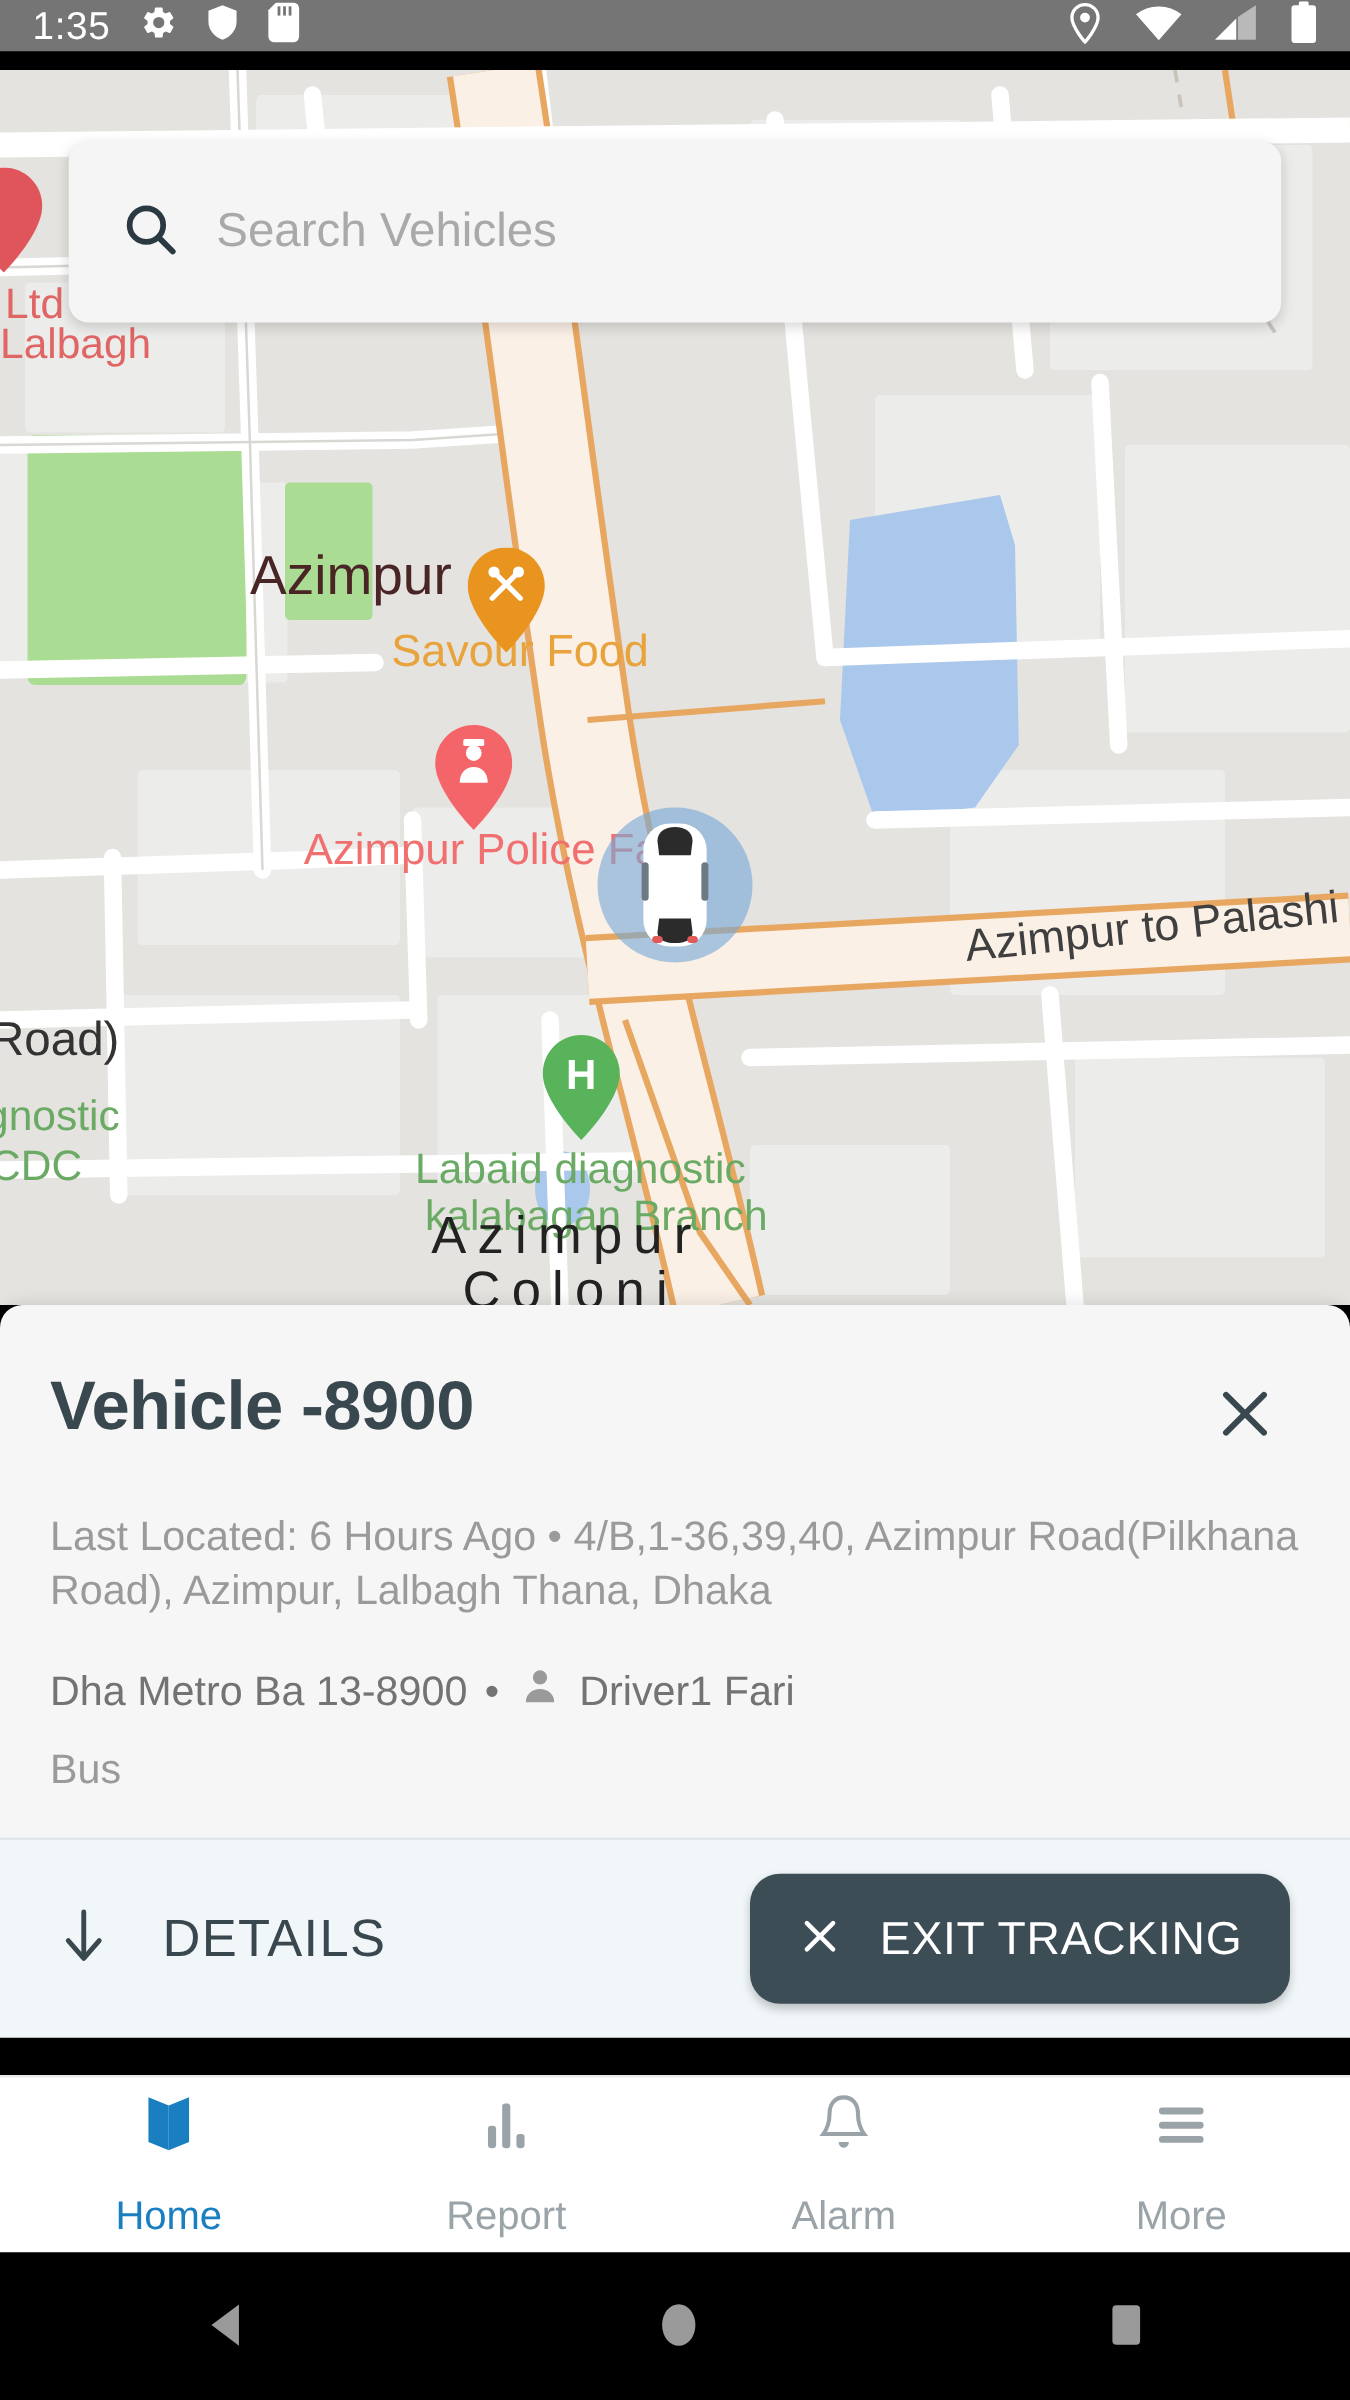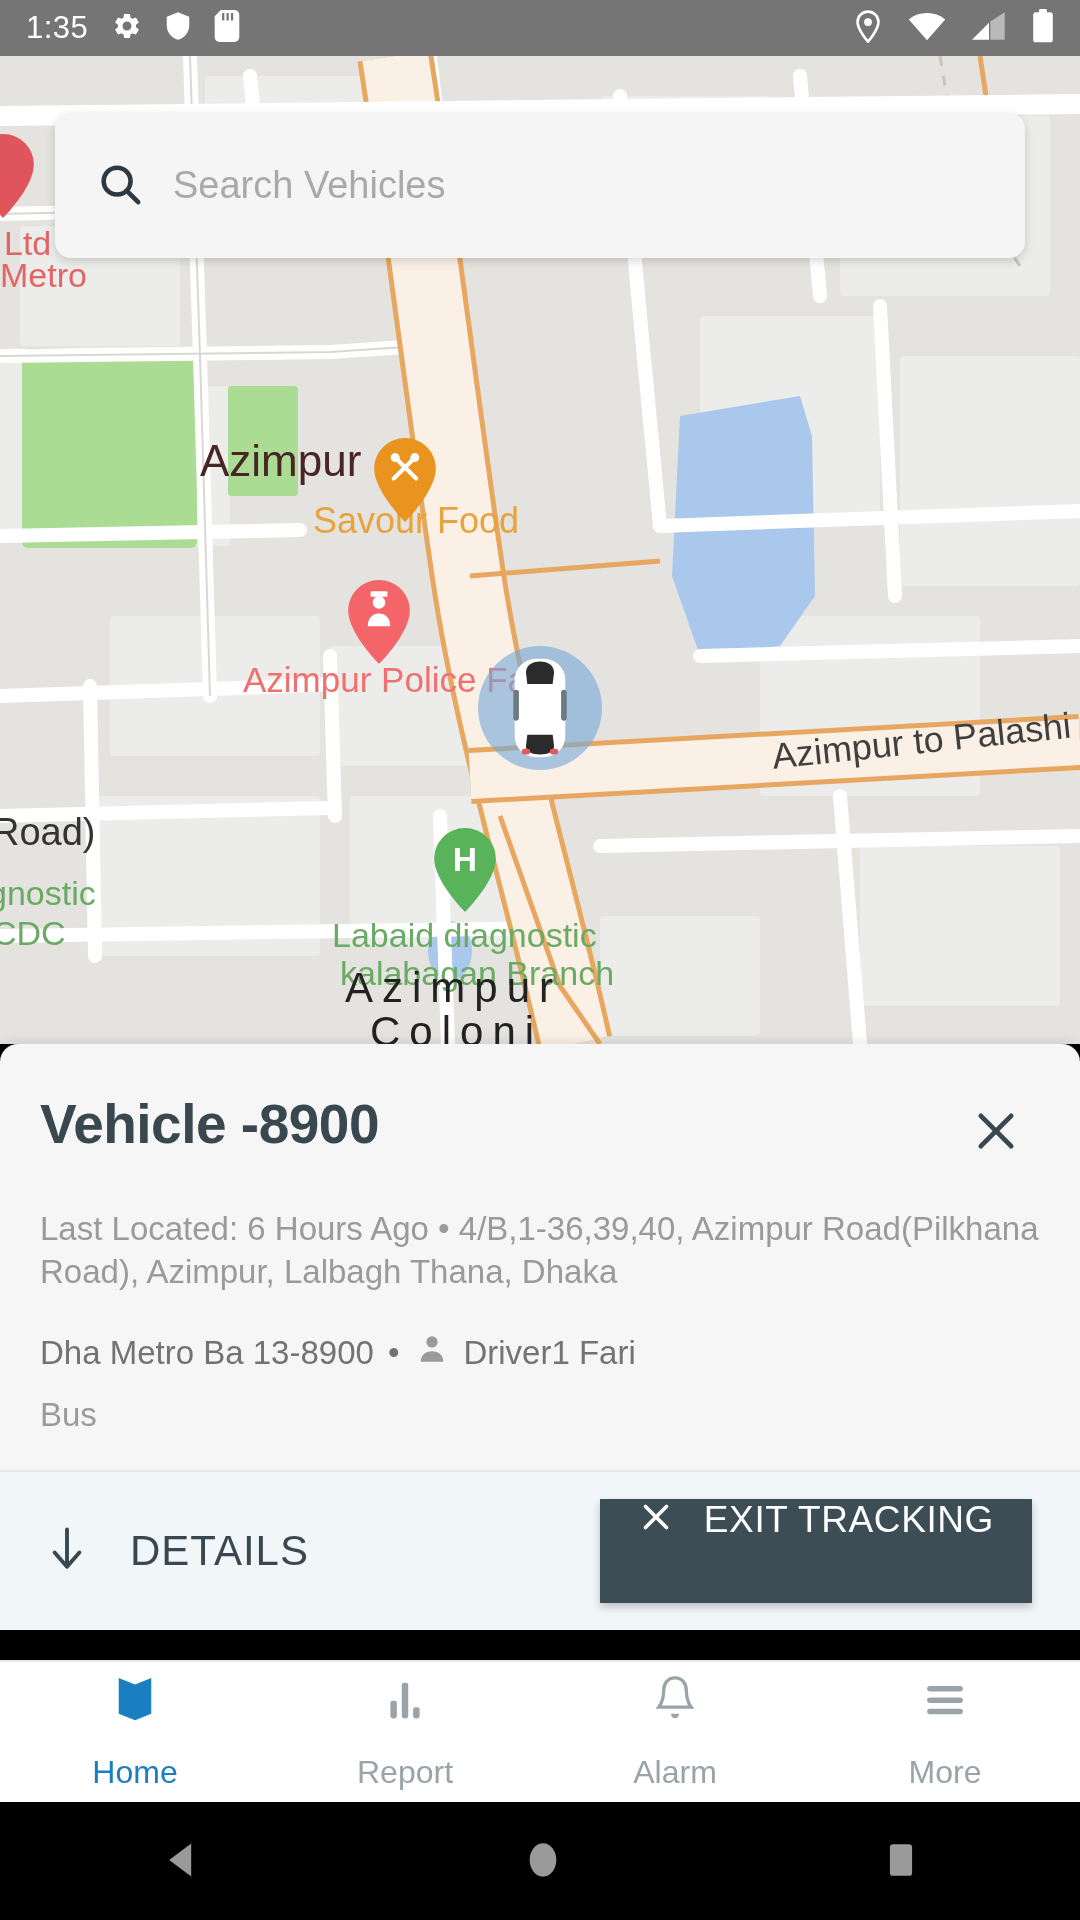--- a/index.html
+++ b/index.html
@@ -6,21 +6,21 @@
   html,body { width:1080px; height:1920px; }
   body {
     font-family: "Liberation Sans", sans-serif;
     background:#000;
     overflow:hidden;
     position:relative;
   }
 
   
   #status-bar {
-    position:absolute; top:0; left:0; width:1080px; height:56px;
+    position:absolute; top:0; left:0; width:1080px; height:41px;
     background:#757575;
     display:flex; align-items:center;
     padding:0 26px;
     z-index:60;
   }
   #status-time {
     color:#fff; font-size:31px; letter-spacing:.5px;
     font-family:"Liberation Sans", sans-serif;
   }
   .sb-left-icons { display:flex; align-items:center; gap:22px; margin-left:24px; }
@@ -113,23 +113,23 @@
   #details-btn {
     display:flex; align-items:center; gap:24px;
     background:none; border:none; cursor:pointer;
   }
   #details-label {
     font-size:42px; color:#39474f; letter-spacing:1px;
     font-family:"Liberation Sans", sans-serif;
     margin-left:20px;
   }
   #exit-tracking-btn {
-    display:flex; gap:30px;
+    display:flex; align-items:center; gap:30px;
     background:#3d4d55; border:none; cursor:pointer;
-    border-radius:0; padding:0 38px; height:104px;
+    border-radius:24px; padding:0 38px; height:104px;
     box-shadow:0 4px 8px rgba(0,0,0,.22);
   }
   #exit-tracking-label {
     font-size:37px; color:#fff; letter-spacing:.6px; font-weight:500;
     font-family:"Liberation Sans", sans-serif;
   }
 
   
   #bottom-nav {
     position:absolute; left:0; top:1660px; width:1080px; height:142px;
@@ -272,21 +272,21 @@
       <path d="M980 0 L995 100"></path>
       <path d="M470 520 L660 505"></path>
     </g>
 
     <path d="M940 0 L960 120 L1020 210" stroke="#c9c3bb" stroke-width="3" stroke-dasharray="10 10" fill="none"></path>
 
     <path d="M0 60 L1080 48" stroke="#ffffff" stroke-width="20" fill="none"></path>
   </svg>
 
   <div class="map-label" style="left:4px; top:168px; font-size:34px; color:#e06666;">Ltd</div>
-  <div class="map-label" style="left:0px; top:200px; font-size:34px; color:#e06666;">Metro</div>
+  <div class="map-label" style="left:0px; top:200px; font-size:34px; color:#e06666;">Lalbagh</div>
 
   <div class="map-label" style="left:200px; top:380px; font-size:44px; color:#4a2525;">Azimpur</div>
   <div class="map-label" style="left:313px; top:444px; font-size:36px; color:#e8a33d;">Savour Food</div>
 
   <div class="map-label" style="left:243px; top:604px; font-size:35px; color:#f07070;">Azimpur Police Fari</div>
 
   <div class="map-label" style="left:-8px; top:755px; font-size:38px; color:#333;">Road)</div>
   <div class="map-label" style="left:-12px; top:818px; font-size:34px; color:#6aaa64;">gnostic</div>
   <div class="map-label" style="left:-8px; top:858px; font-size:34px; color:#6aaa64;">CDC</div>
 

